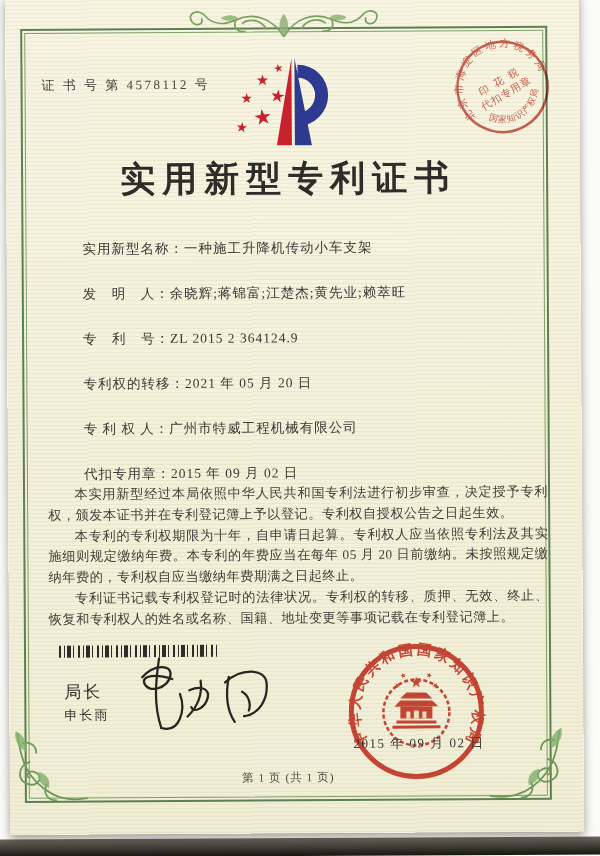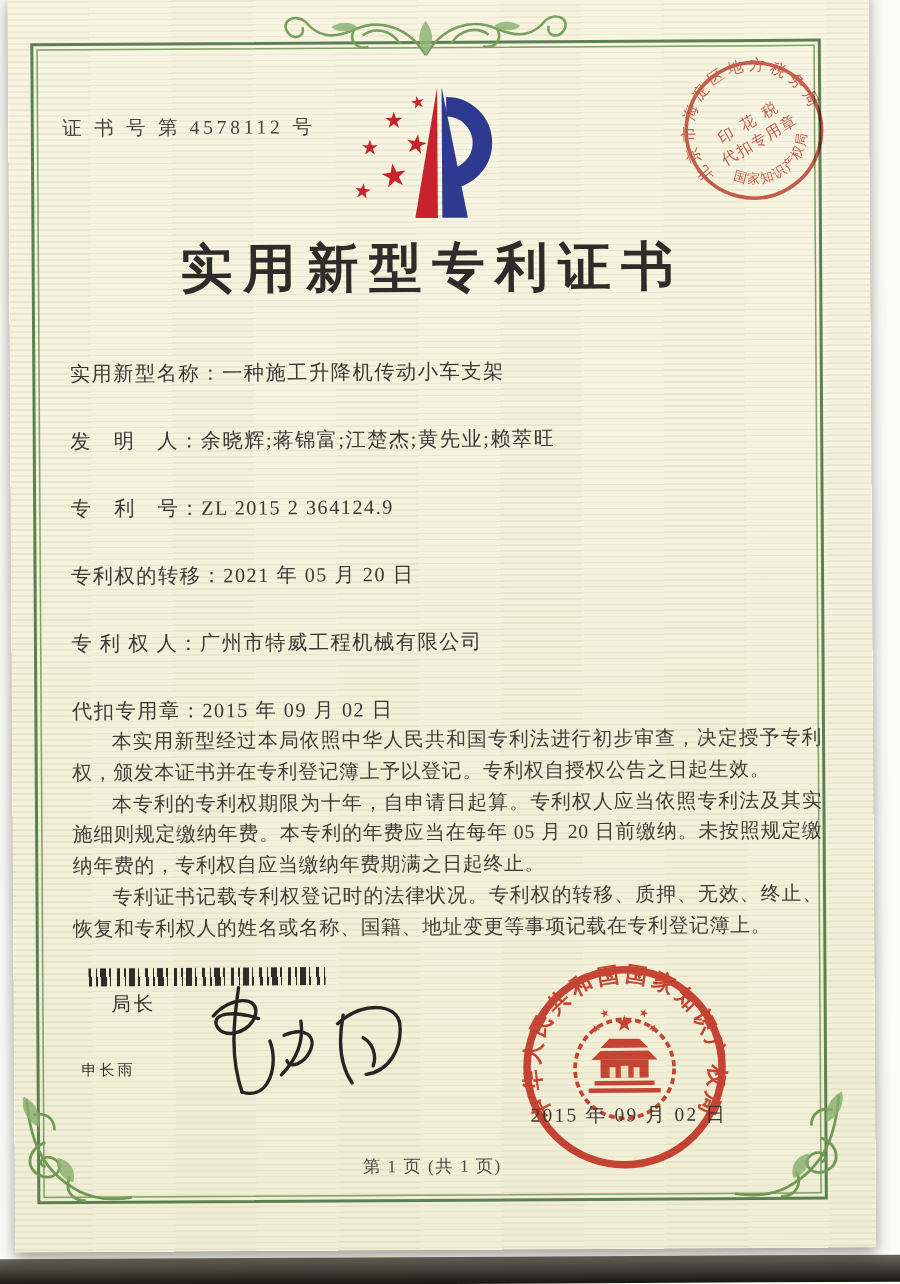--- a/index.html
+++ b/index.html
@@ -38,37 +38,37 @@
     font-size:13px;letter-spacing:2.5px;color:#45443f;white-space:nowrap;
   }
   .logo{position:absolute;left:226px;top:60px;width:142px;height:96px;}
   .doc-title{
     position:absolute;left:15px;width:527px;top:160px;text-align:center;
     font-size:35px;font-weight:bold;letter-spacing:7px;color:#2d2c28;
     text-indent:7px;white-space:nowrap;
   }
   .fields{position:absolute;left:40px;top:243px;right:60px;}
   .field-row{font-size:13.5px;line-height:19px;margin-bottom:26px;color:#3a3934;letter-spacing:1px;white-space:nowrap;}
-  .field-row .lbl{color:#3a3934;}
+  .field-row .lbl{color:#3a3934;margin-left:36px;}
   .field-row .val{color:#3a3934;}
   .body-text{
     position:absolute;left:40px;right:34px;top:488px;
     font-size:13.2px;line-height:20.8px;color:#403e37;text-align:justify;
   }
   .body-text p{margin:0;text-indent:2em;letter-spacing:.5px;}
   .barcode{
     position:absolute;left:50px;top:649px;width:158px;height:12px;
     background:repeating-linear-gradient(90deg,
       #2d2c28 0 2px,rgba(0,0,0,0) 2px 5px,
       #2d2c28 5px 6px,rgba(0,0,0,0) 6px 8px,
       #2d2c28 8px 12px,rgba(0,0,0,0) 12px 14px,
       #2d2c28 14px 15px,rgba(0,0,0,0) 15px 19px);
   }
-  .director-title{position:absolute;left:55px;top:664px;font-size:13px;color:#33322d;letter-spacing:2px;margin-left:10px;}
-  .director-name{position:absolute;left:45px;top:710px;font-size:10px;color:#33322d;letter-spacing:2px;text-align:right;}
+  .director-title{position:absolute;left:55px;top:684px;font-size:17px;color:#33322d;letter-spacing:2px;}
+  .director-name{position:absolute;left:55px;top:710px;font-size:13px;color:#33322d;letter-spacing:2px;text-align:right;}
   .signature{position:absolute;left:118px;top:652px;width:160px;height:95px;}
   .office-seal{position:absolute;left:336px;top:646px;width:142px;height:142px;mix-blend-mode:multiply;opacity:.9;}
   .seal-date{
     position:absolute;left:344px;top:740px;width:130px;
     font-size:13px;color:#3a3831;letter-spacing:1.5px;white-space:nowrap;
   }
   .tax-stamp{position:absolute;left:448px;top:44px;width:98px;height:98px;transform:rotate(-30deg);mix-blend-mode:multiply;opacity:.8;}
   .page-footer{
     position:absolute;left:15px;width:527px;top:775px;text-align:center;
     font-size:11.5px;color:#4b4a44;letter-spacing:1px;

